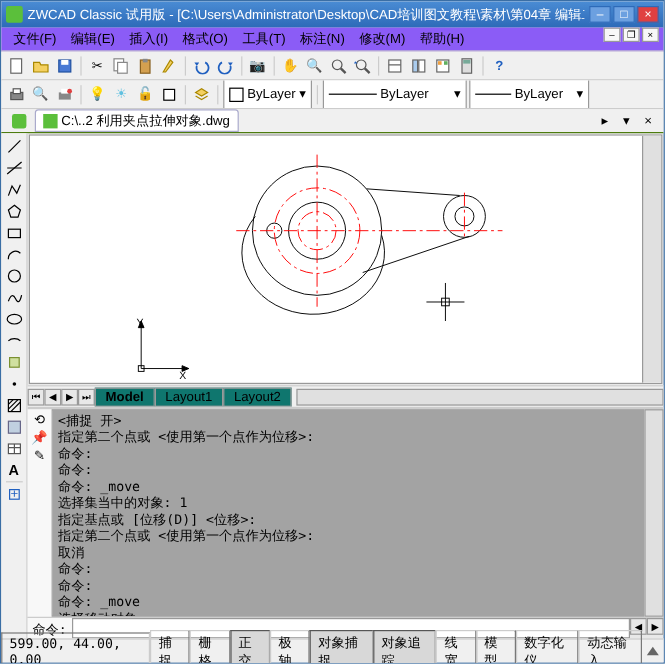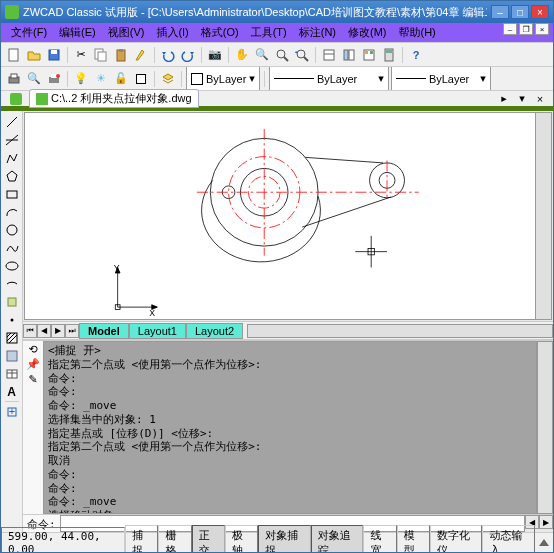--- a/index.html
+++ b/index.html
@@ -17,36 +17,36 @@
 .mdibtns { margin-left: auto; display: flex; gap: 2px; }
 .mdibtn { width: 14px; height: 12px; border: 1px solid #999; background: #f8f8f8; font-size: 8px; display: flex; align-items: center; justify-content: center; cursor: pointer; }
 
 .toolbar { height: 24px; background: #f0f0f0; display: flex; align-items: center; padding: 2px 4px; gap: 2px; border-bottom: 1px solid #ccc; flex-wrap: nowrap; overflow: hidden; }
 .tbtn { width: 18px; height: 18px; border: 1px solid transparent; display: flex; align-items: center; justify-content: center; cursor: pointer; }
 .tbsep { width: 1px; height: 16px; background: #ccc; margin: 0 2px; }
 .layerbox { height: 32px; border: 1px solid #999; background: #fff; padding: 0 4px; display: flex; align-items: center; gap: 3px; min-width: 70px; }
 .layerbox .arrow { margin-left: auto; }
 .colorbox { width: 12px; height: 12px; background: #fff; border: 1px solid #000; }
 
-.docrow { height: 20px; background: #f0f0f0; display: flex; align-items: center; padding: 2px 6px; gap: 4px; border-bottom: 5px solid #4d7c0f; }
+.docrow { height: 20px; background: #f0f0f0; display: flex; align-items: center; padding: 2px 6px; gap: 4px; border-bottom: 1px solid #4d7c0f; }
 .doctab { display: flex; align-items: center; gap: 3px; padding: 1px 6px; border: 1px solid #aac; background: #fff; border-radius: 3px 3px 0 0; }
 .docrow .spacer { flex: 1; }
 .pinbtn { width: 14px; height: 14px; display: flex; align-items: center; justify-content: center; cursor: pointer; }
 
 .workarea { flex: 1; display: flex; min-height: 0; }
 .sidetools { width: 22px; background: #f0f0f0; border-right: 1px solid #ccc; display: flex; flex-direction: column; padding: 2px 0; gap: 1px; align-items: center; }
 .stbtn { width: 18px; height: 17px; display: flex; align-items: center; justify-content: center; cursor: pointer; }
 
 .canvas-wrap { flex: 1; display: flex; flex-direction: column; min-width: 0; }
 .canvas { flex: 1; background: #fff; position: relative; border: 1px solid #999; margin: 1px; overflow: hidden; }
 .canvas svg { width: 100%; height: 100%; }
 
 .modeltabs { height: 18px; background: #f0f0f0; display: flex; align-items: center; border-top: 1px solid #ccc; }
 .scrollbtn { width: 14px; height: 14px; border: 1px solid #999; background: #e8e8e8; font-size: 8px; display: flex; align-items: center; justify-content: center; cursor: pointer; }
-.mtab { padding: 1px 8px; border: 1px solid #999; background: #5eead4; cursor: pointer; font-weight: normal; }
+.mtab { padding: 1px 8px; border: 1px solid #999; background: #0f766e; cursor: pointer; font-weight: normal; }
 .mtab.active { font-weight: bold; }
 .hscroll { flex: 1; height: 14px; background: #e0e0e0; border: 1px solid #999; margin-left: 4px; }
 
 .cmdpanel { height: 175px; background: #f8f8f8; border-top: 2px solid #ccc; display: flex; }
 .cmdicons { width: 20px; display: flex; flex-direction: column; align-items: center; padding-top: 2px; gap: 2px; }
 .cmdhist { flex: 1; background: #a3a3a3; border: 1px solid #999; padding: 2px 4px; overflow: auto; font-family: SimSun, monospace; line-height: 1.25; white-space: pre-wrap; }
 .cmdscroll { width: 16px; background: #e0e0e0; border: 1px solid #999; }
 .cmdinput-row { height: 18px; display: flex; border-top: 1px solid #ccc; }
 .cmdlabel { padding: 2px 4px; background: #f8f8f8; font-family: SimSun, monospace; }
 .cmdinput { flex: 1; border: 1px solid #999; background: #fff; padding: 0 2px; font-family: SimSun, monospace; }
@@ -67,21 +67,20 @@
   <div class="winbtns">
     <span class="winbtn">–</span>
     <span class="winbtn">□</span>
     <span class="winbtn close">×</span>
   </div>
 </div>
 
 <div class="menubar">
   <span class="menuitem">文件(F)</span>
   <span class="menuitem">编辑(E)</span>
-  <span class="menuitem">视图(V)</span>
   <span class="menuitem">插入(I)</span>
   <span class="menuitem">格式(O)</span>
   <span class="menuitem">工具(T)</span>
   <span class="menuitem">标注(N)</span>
   <span class="menuitem">修改(M)</span>
   <span class="menuitem">帮助(H)</span>
   <div class="mdibtns">
     <span class="mdibtn">–</span>
     <span class="mdibtn">❐</span>
     <span class="mdibtn">×</span>

